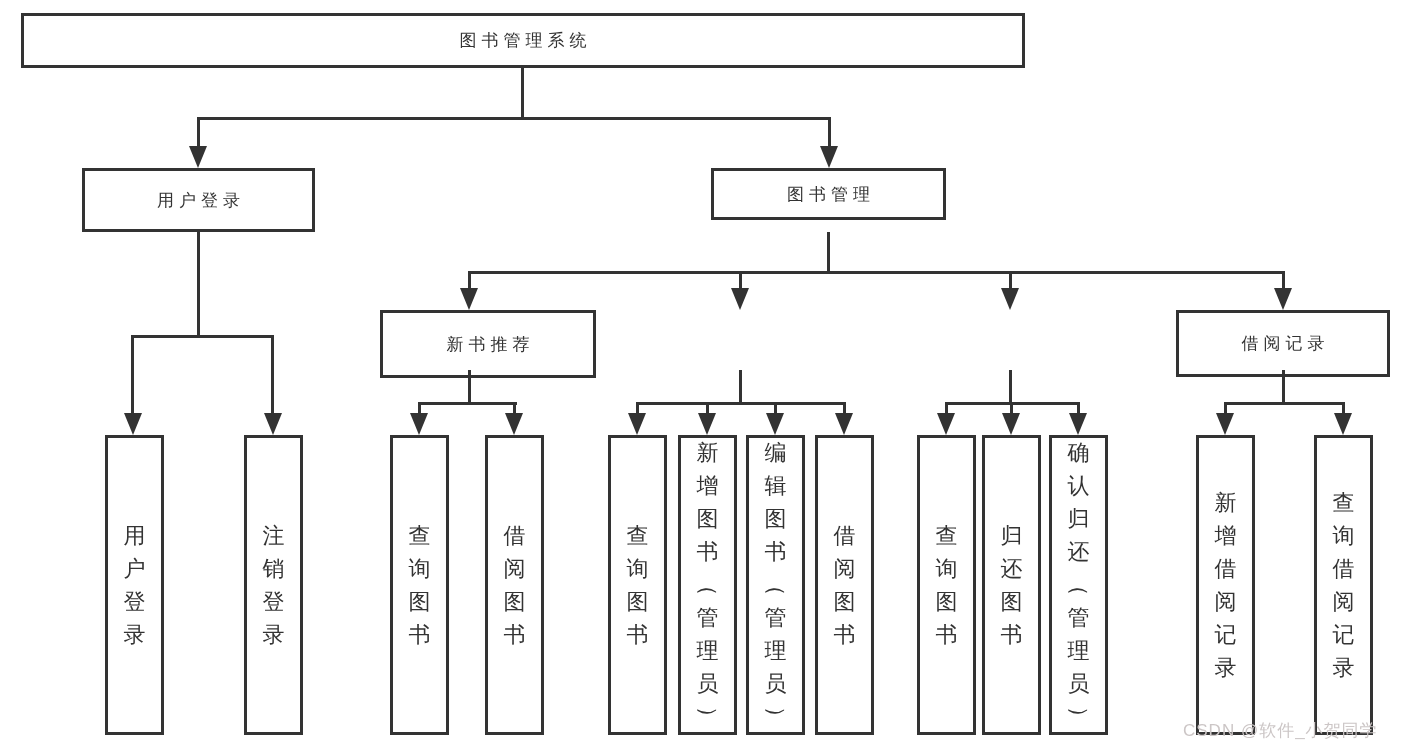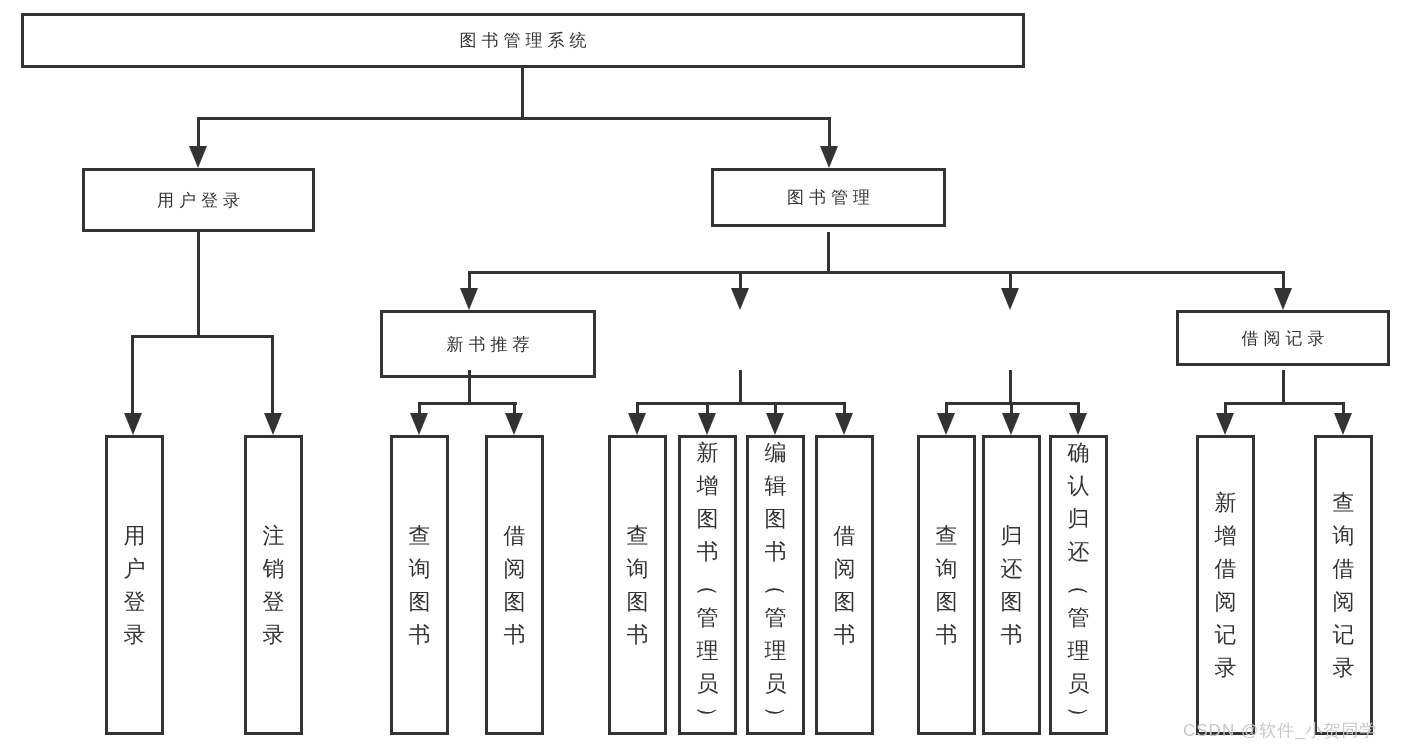--- a/index.html
+++ b/index.html
@@ -40,42 +40,42 @@
   <div class="box" style="left:21px;top:13px;width:1004px;height:55px">图书管理系统</div>
 
   <div class="vl" style="left:521px;top:68px;height:52px"></div>
   <div class="hl" style="left:197px;top:117px;width:634px"></div>
   <div class="vl" style="left:197px;top:117px;height:30px"></div>
   <div class="arr" style="left:189px;top:146px"></div>
   <div class="vl" style="left:828px;top:117px;height:30px"></div>
   <div class="arr" style="left:820px;top:146px"></div>
 
   <div class="box" style="left:82px;top:168px;width:233px;height:64px">用户登录</div>
-  <div class="box" style="left:711px;top:168px;width:235px;height:59px">图书管理</div>
+  <div class="box" style="left:711px;top:168px;width:235px;height:52px">图书管理</div>
 
   <div class="vl" style="left:197px;top:232px;height:106px"></div>
   <div class="hl" style="left:131px;top:335px;width:143px"></div>
   <div class="vl" style="left:131px;top:335px;height:78px"></div>
   <div class="arr" style="left:124px;top:413px"></div>
   <div class="vl" style="left:271px;top:335px;height:78px"></div>
   <div class="arr" style="left:264px;top:413px"></div>
 
   <div class="vl" style="left:827px;top:232px;height:42px"></div>
   <div class="hl" style="left:468px;top:271px;width:817px"></div>
   <div class="vl" style="left:468px;top:271px;height:20px"></div>
   <div class="arr" style="left:460px;top:288px"></div>
   <div class="vl" style="left:739px;top:271px;height:20px"></div>
   <div class="arr" style="left:731px;top:288px"></div>
   <div class="vl" style="left:1009px;top:271px;height:20px"></div>
   <div class="arr" style="left:1001px;top:288px"></div>
   <div class="vl" style="left:1282px;top:271px;height:20px"></div>
   <div class="arr" style="left:1274px;top:288px"></div>
 
   <div class="box" style="left:380px;top:310px;width:216px;height:68px">新书推荐</div>
-  <div class="box" style="left:1176px;top:310px;width:214px;height:56px">借阅记录</div>
+  <div class="box" style="left:1176px;top:310px;width:214px;height:67px">借阅记录</div>
 
   <div class="vl" style="left:468px;top:370px;height:35px"></div>
   <div class="hl" style="left:418px;top:402px;width:99px"></div>
   <div class="vl" style="left:418px;top:402px;height:12px"></div>
   <div class="arr" style="left:410px;top:413px"></div>
   <div class="vl" style="left:513px;top:402px;height:12px"></div>
   <div class="arr" style="left:505px;top:413px"></div>
 
   <div class="vl" style="left:739px;top:370px;height:35px"></div>
   <div class="hl" style="left:636px;top:402px;width:210px"></div>

